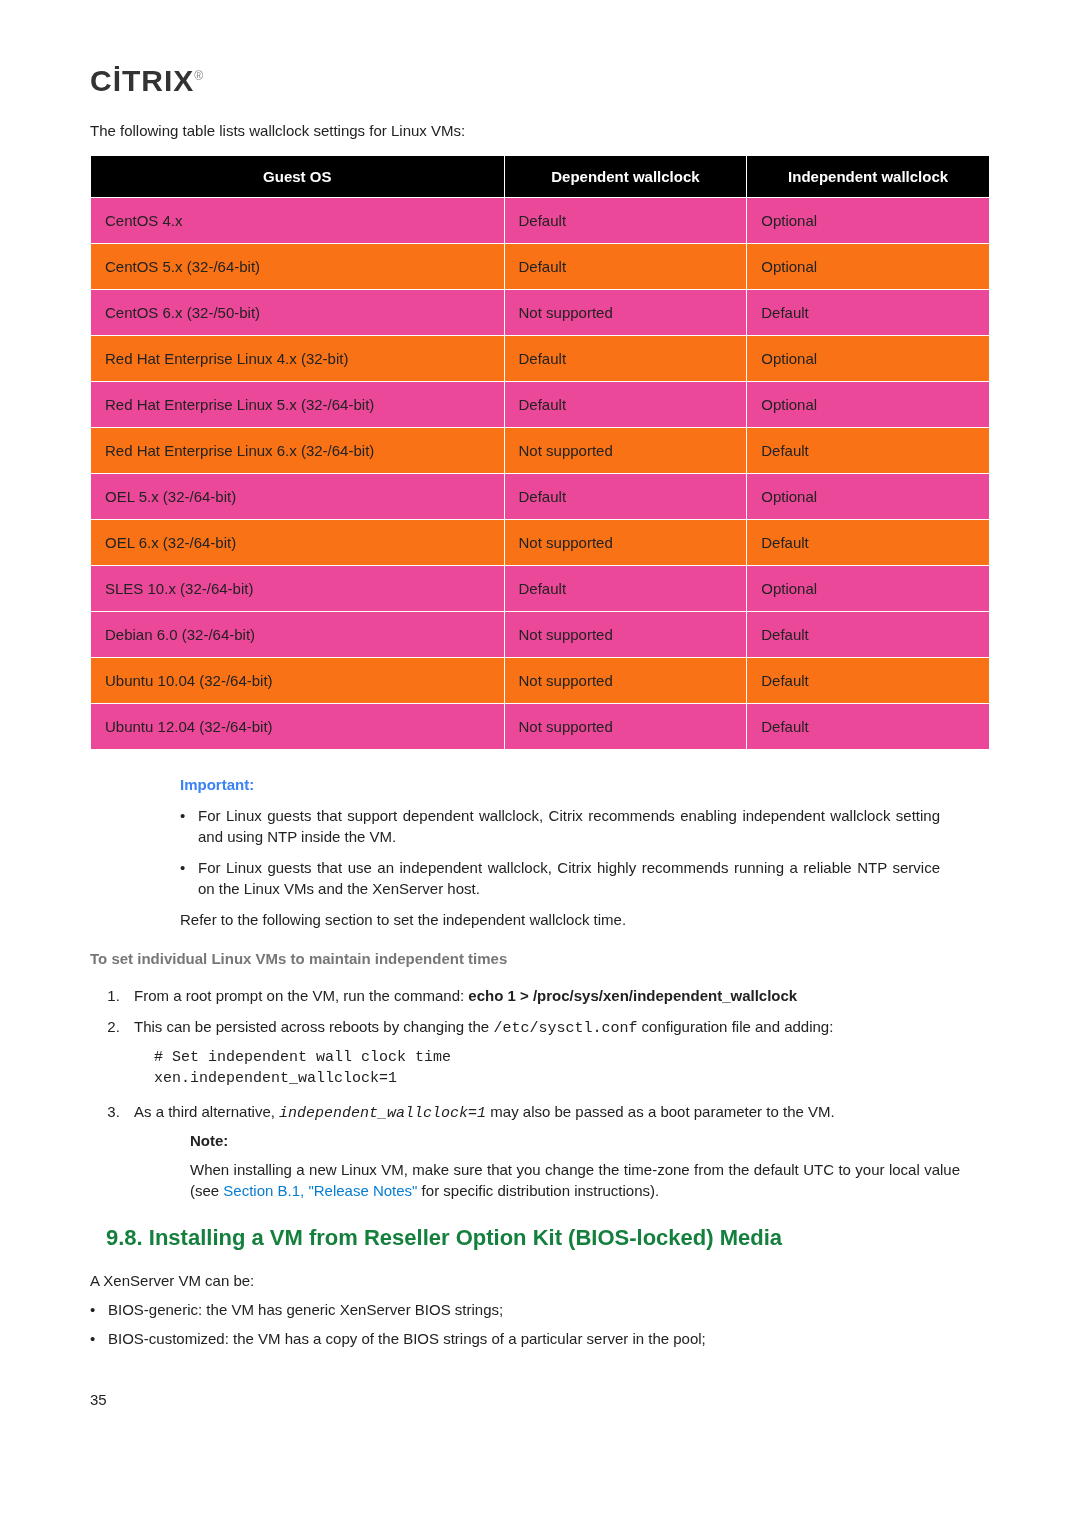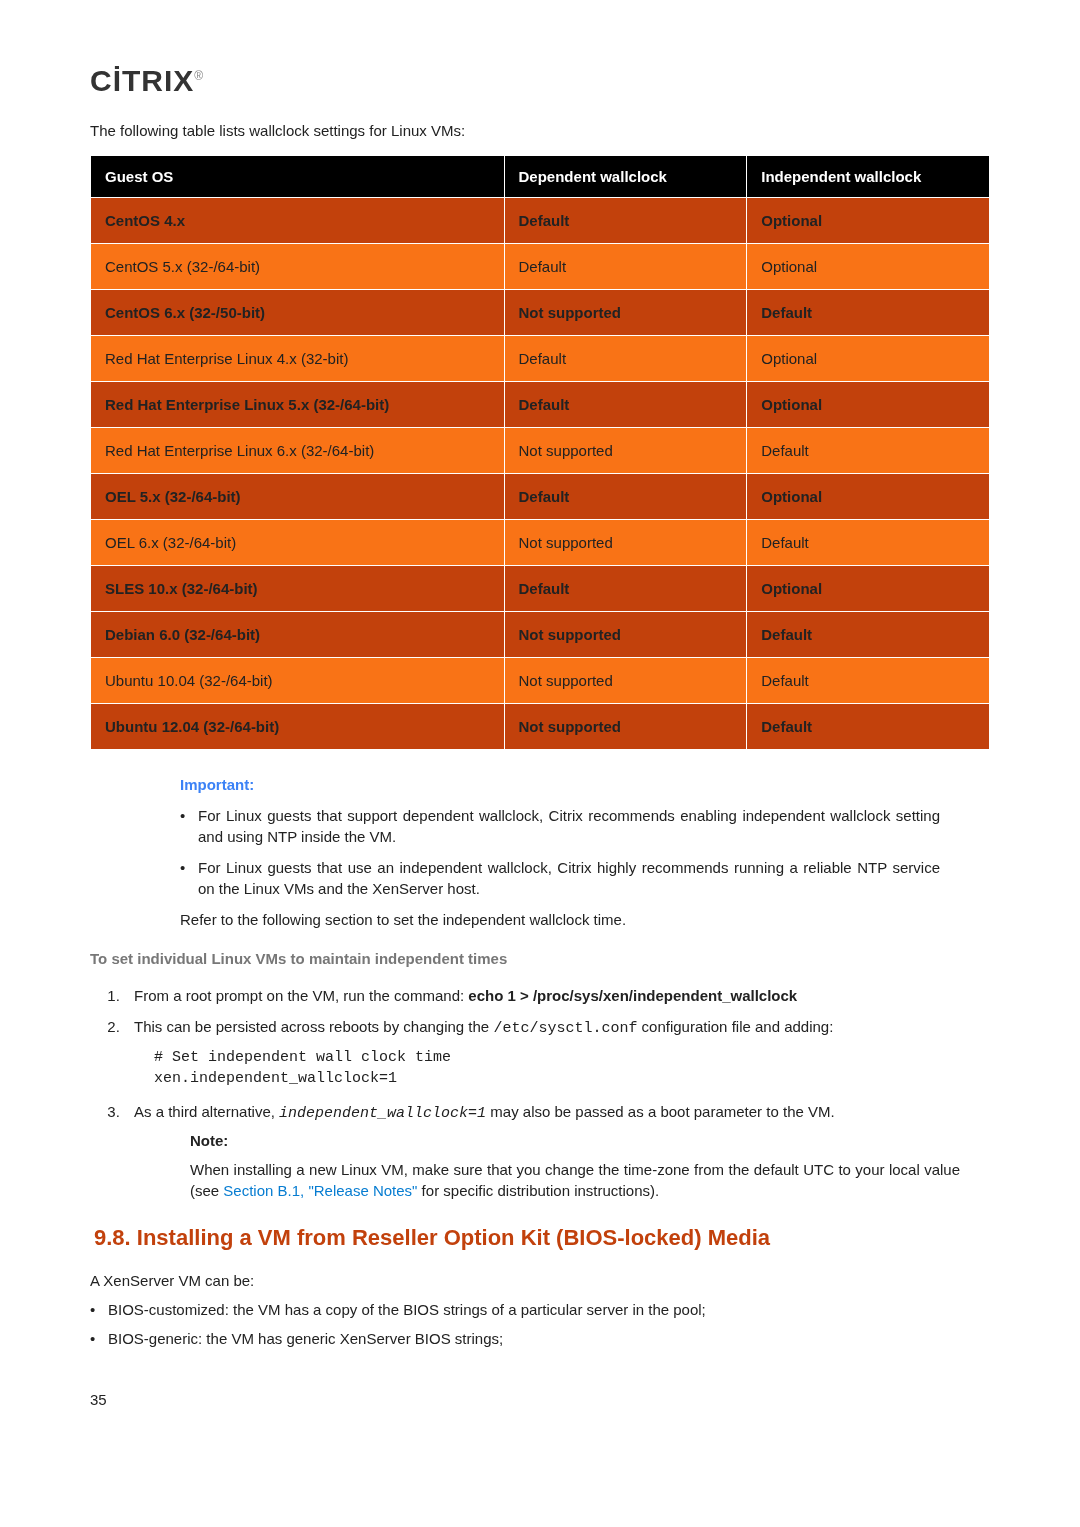--- a/index.html
+++ b/index.html
@@ -23,31 +23,31 @@
   .logo .reg { font-size: 12px; vertical-align: super; font-weight: normal; color: #888; }
   .intro { margin-bottom: 14px; }
   table {
     width: 100%;
     border-collapse: collapse;
     margin-bottom: 24px;
   }
   thead th {
     background: #000;
     color: #fff;
-    text-align: left;
+    text-align: center;
     padding: 10px 14px;
     font-weight: bold;
     font-size: 15px;
     border: 1px solid #fff;
   }
   tbody td {
     padding: 12px 14px;
     border: 1px solid #fff;
   }
-  tbody tr.light td { background: #c2410c; font-weight: bold; }
+  tbody tr.light td { background: #ec4899; }
   tbody tr.dark  td { background: #f97316; }
   th.col-os, td.col-os { width: 46%; }
   th.col-dep, td.col-dep { width: 27%; }
   th.col-ind, td.col-ind { width: 27%; }
   .important-block { padding-left: 90px; padding-right: 50px; margin-bottom: 18px; }
   .important-label { color: #3b82f6; font-weight: bold; margin-bottom: 10px; }
   .important-block ul { list-style: none; padding-left: 0; }
   .important-block li { position: relative; padding-left: 18px; margin-bottom: 10px; text-align: justify; }
   .important-block li::before { content: "•"; position: absolute; left: 0; }
   .refer { margin-bottom: 16px; }
@@ -63,22 +63,22 @@
     font-size: 15px;
   }
   .note-block { padding-left: 56px; padding-right: 30px; margin-top: 6px; }
   .note-label { font-weight: bold; margin-bottom: 8px; }
   .note-text { text-align: justify; }
   .link { color: #067cd1; }
   h2.section-title {
     font-family: Arial, sans-serif;
     font-size: 22px;
     font-weight: bold;
-    color: #c2410c;
-    margin: 22px 0 16px 4px;
+    color: #15803d;
+    margin: 22px 0 16px 16px;
   }
   .body-ul { list-style: none; padding-left: 0; margin-top: 8px; }
   .body-ul li { position: relative; padding-left: 18px; margin-bottom: 8px; }
   .body-ul li::before { content: "•"; position: absolute; left: 0; }
   .page-num { text-align: left; margin-top: 40px; font-size: 15px; }
   .bold { font-weight: bold; }
 </style>
 </head>
 <body>
 
@@ -188,17 +188,17 @@
         <span>When installing a new Linux VM, make sure that you change the time-zone from the default UTC to your local value (see </span><span class="link">Section B.1, "Release Notes"</span><span> for specific distribution instructions).</span>
       </p>
     </div>
   </li>
 </ol>
 
 <h2 class="section-title">9.8. Installing a VM from Reseller Option Kit (BIOS-locked) Media</h2>
 
 <p>A XenServer VM can be:</p>
 <ul class="body-ul">
+  <li>BIOS-generic: the VM has generic XenServer BIOS strings;</li>
   <li>BIOS-customized: the VM has a copy of the BIOS strings of a particular server in the pool;</li>
-  <li>BIOS-generic: the VM has generic XenServer BIOS strings;</li>
 </ul>
 
 <div class="page-num">35</div>
 
 </body></html>

